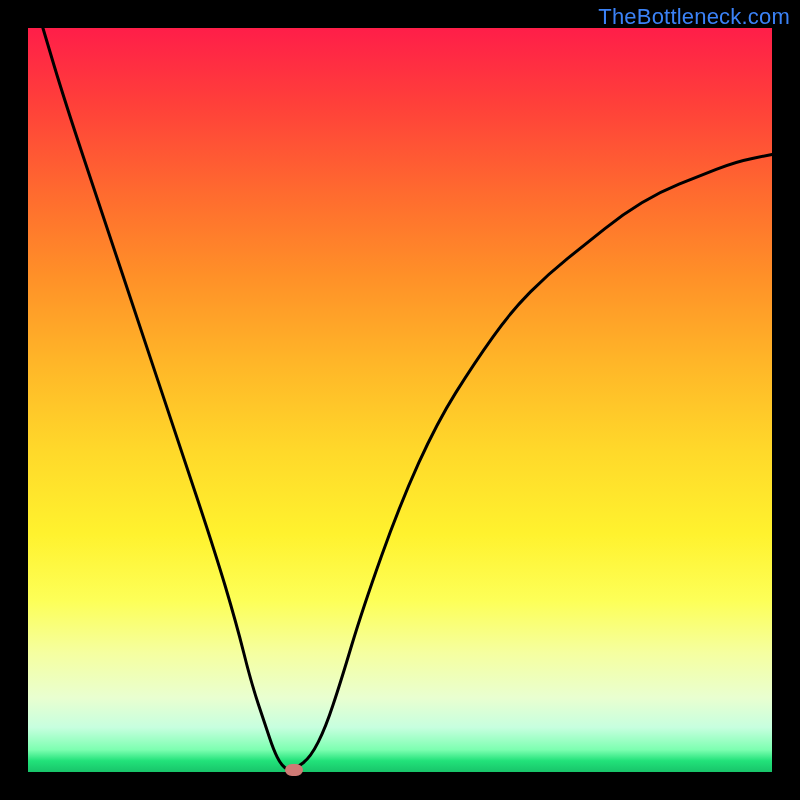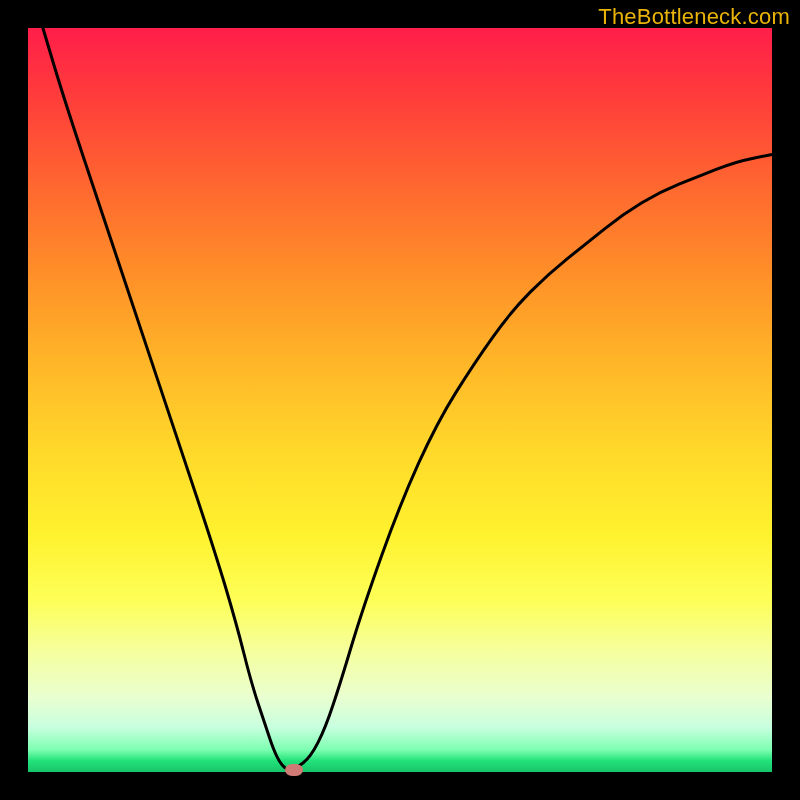--- a/index.html
+++ b/index.html
@@ -14,21 +14,21 @@
   .frame {
     position: relative;
     width: 800px;
     height: 800px;
     background: #000;
   }
   .watermark {
     position: absolute;
     top: 4px;
     right: 10px;
-    color: #eab308;
+    color: #3b82f6;
     font-size: 22px;
     font-weight: 500;
     letter-spacing: 0.2px;
     user-select: none;
   }
   .plot-area {
     position: absolute;
     left: 28px;
     top: 28px;
     width: 744px;

